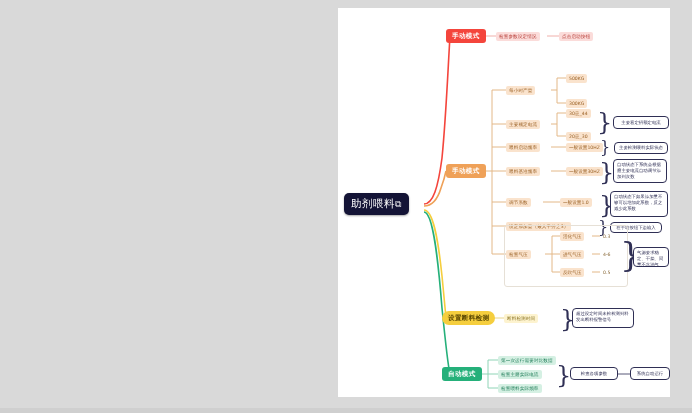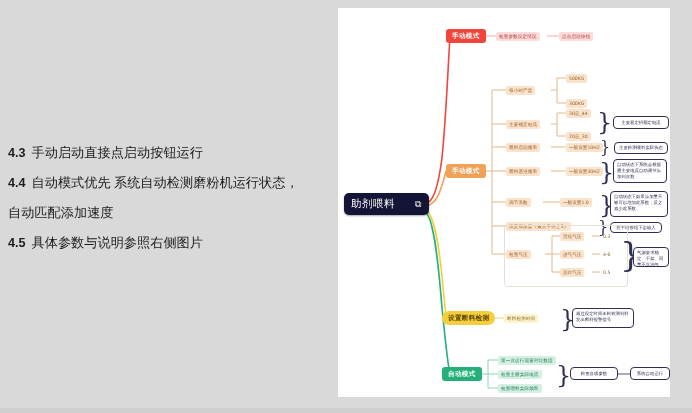--- a/index.html
+++ b/index.html
@@ -38,21 +38,21 @@
     display:flex;align-items:center;justify-content:center;
     text-align:center;white-space:nowrap;
     font-family:"DejaVu Sans","Liberation Sans",sans-serif;
   }
   
   .root{
     background:#141436;color:#ffffff;border-radius:5px;
     font-size:10.5px;letter-spacing:.5px;
     padding:0 7px;height:22px;
     box-shadow:0 1px 2px rgba(0,0,0,.35);
-    gap:20px;
+    gap:0;
   }
   .root .rootglyph{font-size:9px;opacity:.95;}
 
   
   .l1{
     border-radius:3px;color:#ffffff;font-size:6.6px;font-weight:bold;
     padding:0 6px;height:14px;letter-spacing:.3px;
   }
   .l1.manual{background:#f4453c;}
   .l1.param{background:#efa158;}
@@ -99,34 +99,20 @@
     transform-origin:center;
   }
   .brace.big{font-size:24px;}
   .brace.huge{font-size:34px;}
 </style>
 </head>
 <body>
 
 <div id="page">
 
-  <div class="doc-col">
-    <div class="doc-line">
-      <span class="num">4.3</span><span>手动启动直接点启动按钮运行</span>
-    </div>
-    <div class="doc-line">
-      <span class="num">4.4</span><span>自动模式优先  系统自动检测磨粉机运行状态，</span>
-    </div>
-    <div class="doc-line">
-      <span>自动匹配添加速度</span>
-    </div>
-    <div class="doc-line">
-      <span class="num">4.5</span><span>具体参数与说明参照右侧图片</span>
-    </div>
-  </div>
 
   <div class="panel">
     <div class="mm">
 
       <svg width="332" height="389">
 
         <path d="M86,196 C95,196 100,180 104,150 C108,110 110,60 112,28" stroke="#f4453c" stroke-width="1.6" fill="none"></path>
         <path d="M86,198 C95,198 100,190 103,180 C106,172 107,168 108,163" stroke="#efa158" stroke-width="1.6" fill="none"></path>
         <path d="M86,202 C95,202 100,230 104,268 C106,288 107,300 108,310" stroke="#f5ce3e" stroke-width="1.6" fill="none"></path>
         <path d="M86,204 C95,204 100,250 104,300 C108,340 110,358 112,366" stroke="#25b07a" stroke-width="1.6" fill="none"></path>

